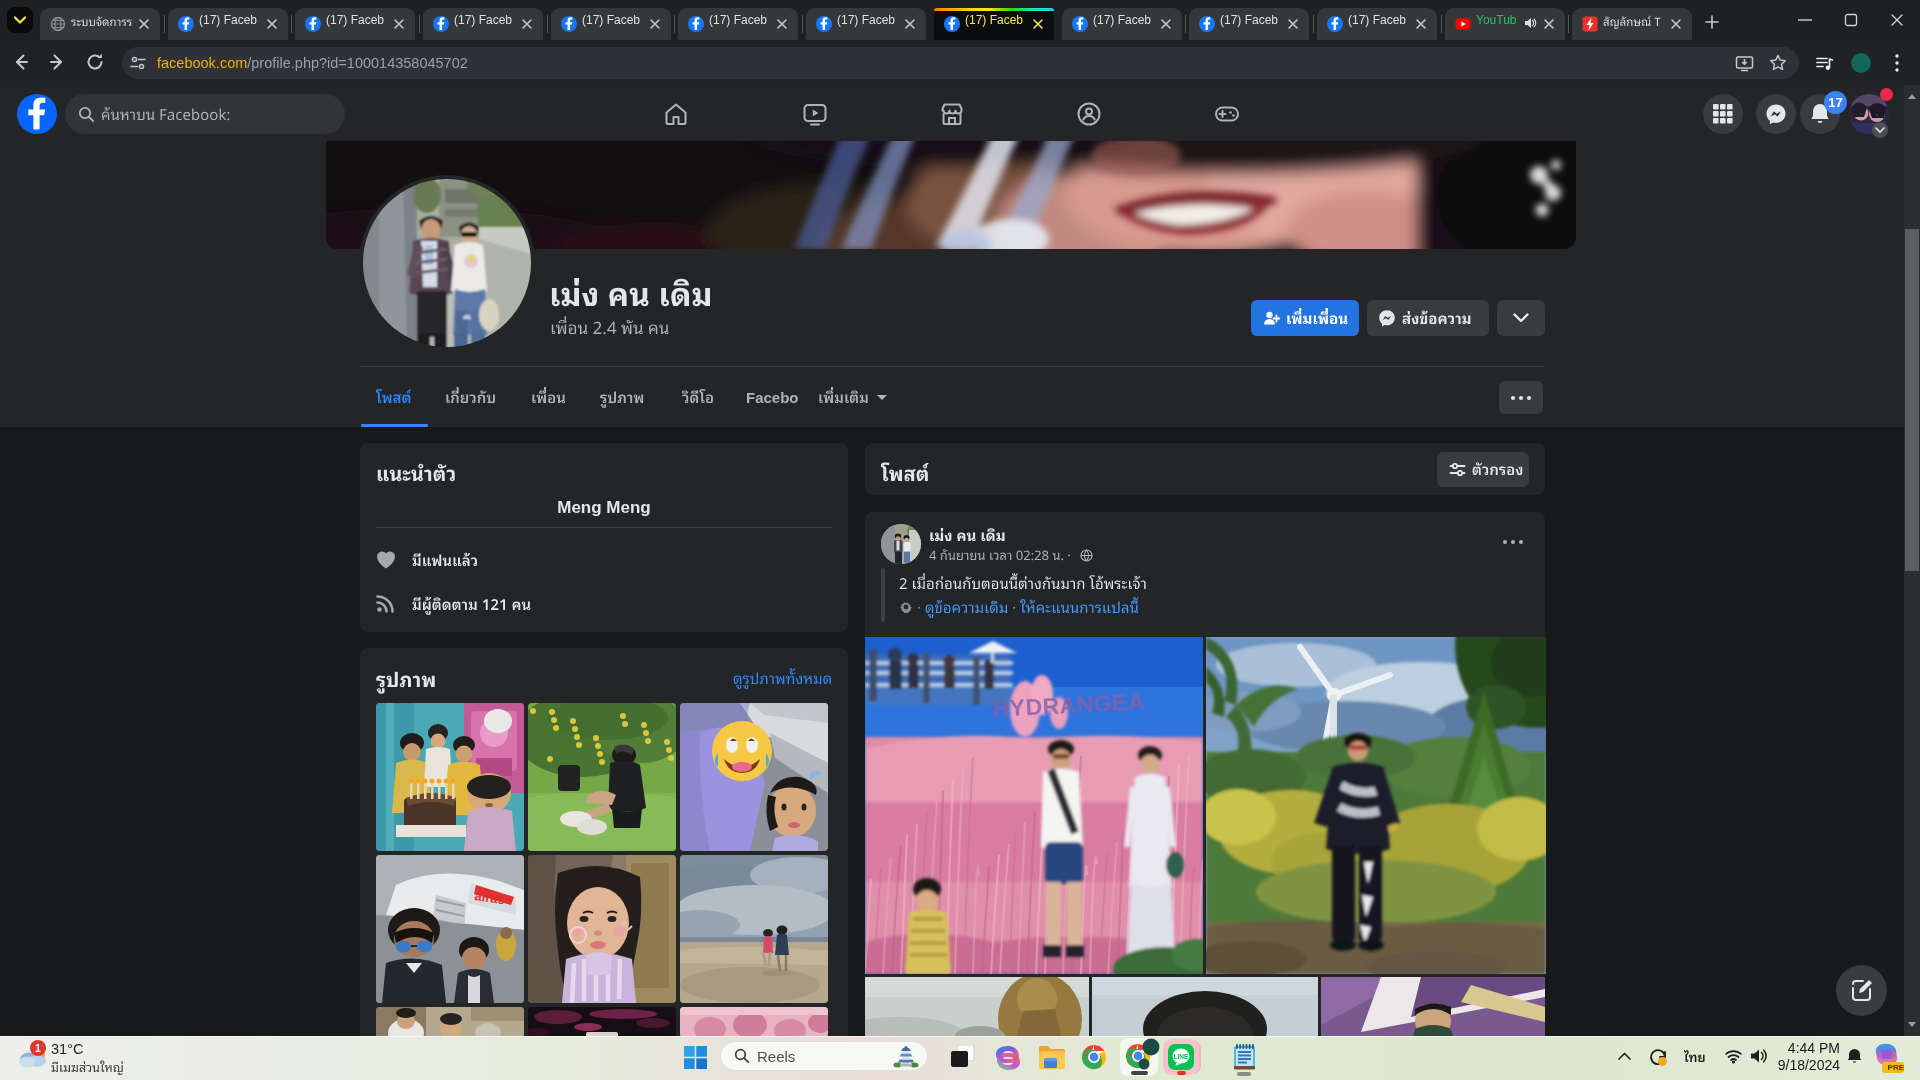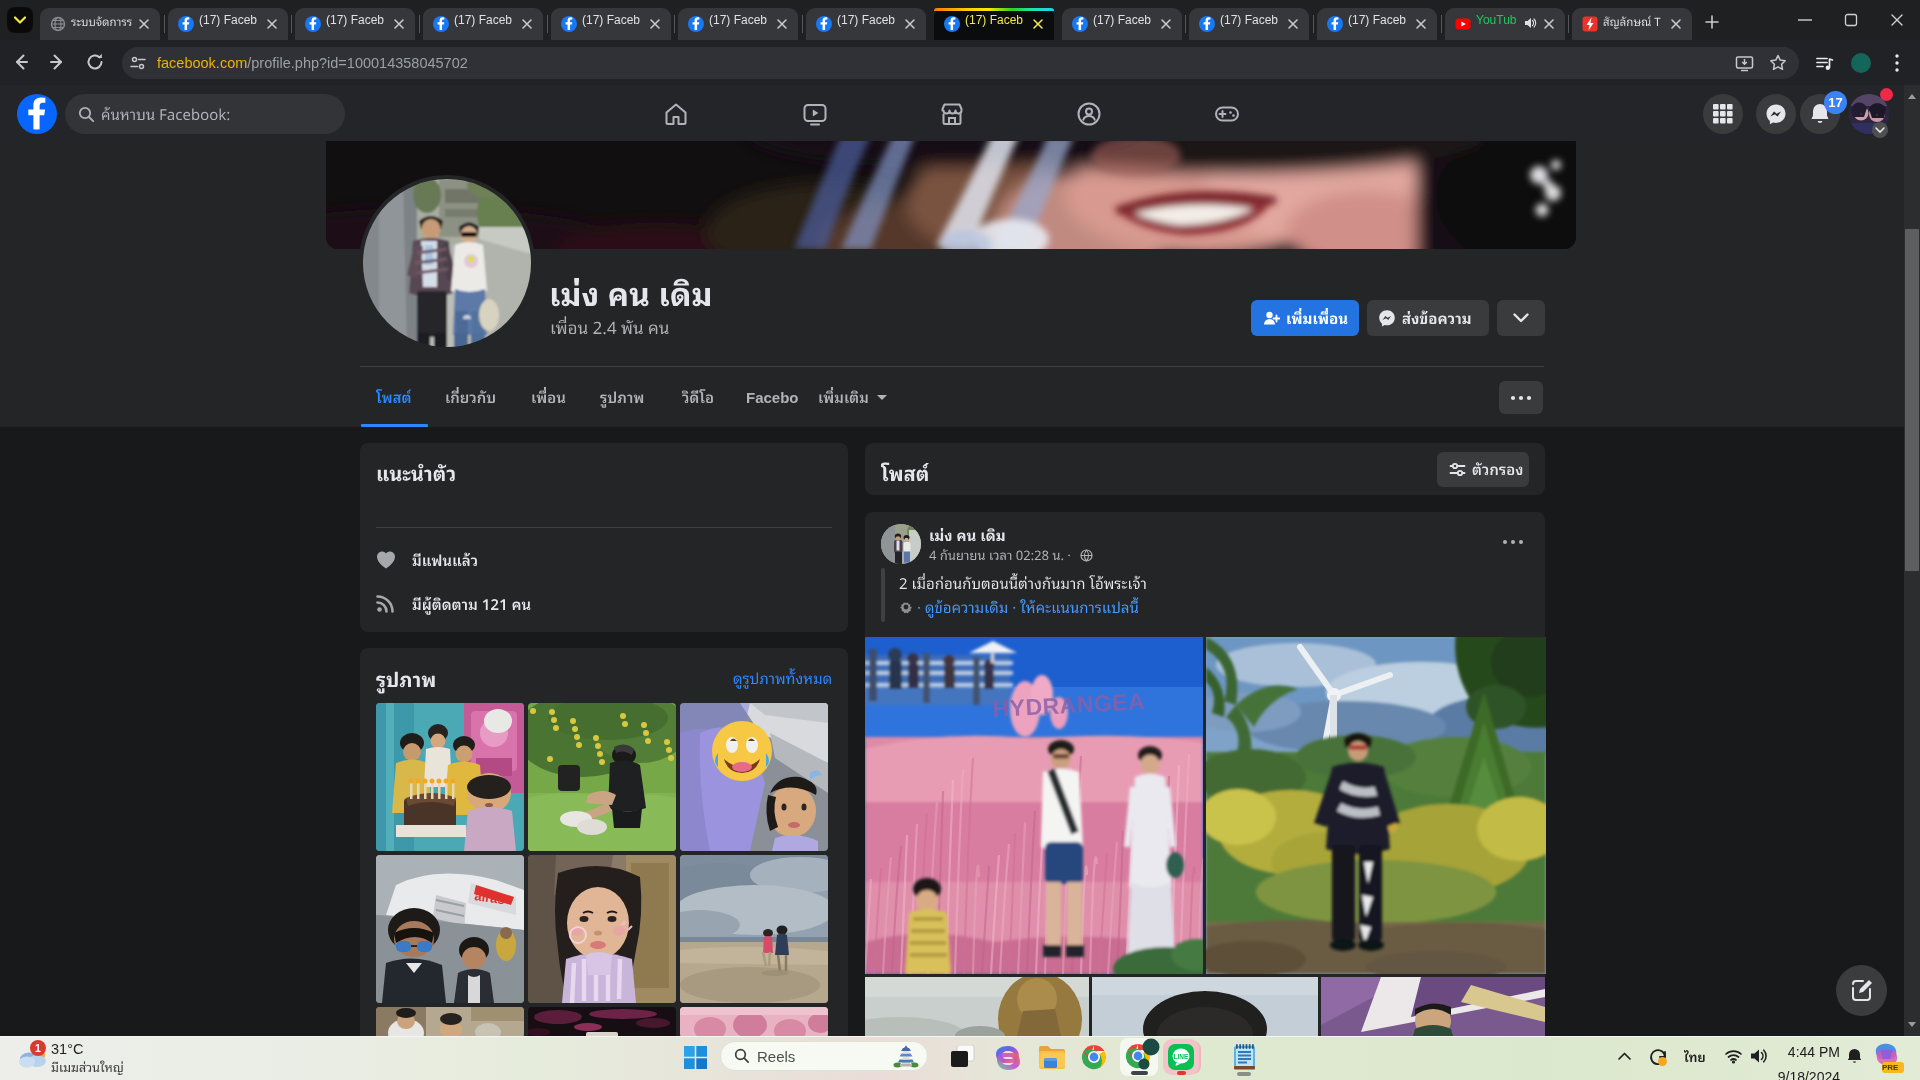--- a/index.html
+++ b/index.html
@@ -440,20 +440,21 @@
     <div class="abs" style="left:1499px;top:381px;width:44px;height:33px;border-radius:6px;background:#3a3b3c"></div>
     <svg class="abs" style="left:1510px;top:395px" width="22" height="6" viewBox="0 0 22 6">
       <circle cx="3" cy="3" r="2.1" fill="#e4e6eb"></circle>
       <circle cx="11" cy="3" r="2.1" fill="#e4e6eb"></circle>
       <circle cx="19" cy="3" r="2.1" fill="#e4e6eb"></circle>
     </svg>
     <div class="abs" style="left:360px;top:443px;width:488px;height:189px;border-radius:8px;background:#242526"></div>
     <svg style="position:absolute;left:376px;top:453px;" width="84" height="46" viewBox="0 -28 84 46">
       <path d="M4.3 0.2Q3.1 0.2 2.5 -0.4Q1.8 -1 1.8 -2.1V-11.2H4.8V-4.9Q4.8 -4.7 4.8 -4.5Q4.7 -4.3 4.7 -4.1Q4.7 -3.9 4.6 -3.7Q3.8 -3.6 3.3 -3.3Q2.9 -3 2.9 -2.4H2.6Q2.6 -3.2 3.1 -3.7Q3.6 -4.2 4.5 -4.2Q5.5 -4.2 6.1 -3.6Q6.7 -3 6.7 -2Q6.7 -1 6.1 -0.4Q5.4 0.2 4.3 0.2ZM4.4 -1.2Q4.8 -1.2 5 -1.4Q5.2 -1.6 5.2 -2Q5.2 -2.4 5 -2.6Q4.8 -2.8 4.4 -2.8Q4 -2.8 3.7 -2.6Q3.5 -2.4 3.5 -2Q3.5 -1.6 3.7 -1.4Q4 -1.2 4.4 -1.2ZM10.4 0.2Q9.2 0.2 8.6 -0.4Q7.9 -1 7.9 -2.1V-11.2H10.9V-4.9Q10.9 -4.7 10.9 -4.5Q10.9 -4.3 10.8 -4.1Q10.8 -3.9 10.7 -3.7Q9.9 -3.6 9.5 -3.3Q9 -3 9 -2.4H8.7Q8.7 -3.2 9.2 -3.7Q9.7 -4.2 10.6 -4.2Q11.6 -4.2 12.2 -3.6Q12.9 -3 12.9 -2Q12.9 -1 12.2 -0.4Q11.5 0.2 10.4 0.2ZM10.5 -1.2Q10.9 -1.2 11.1 -1.4Q11.3 -1.6 11.3 -2Q11.3 -2.4 11.1 -2.6Q10.9 -2.8 10.5 -2.8Q10.1 -2.8 9.9 -2.6Q9.6 -2.4 9.6 -2Q9.6 -1.6 9.9 -1.4Q10.1 -1.2 10.5 -1.2Z M15.6 0V-6.2Q15.6 -6.6 15.7 -6.8Q15.7 -7.1 15.8 -7.5Q16.6 -7.6 17 -7.9Q17.5 -8.2 17.5 -8.8H17.8Q17.8 -8 17.3 -7.5Q16.8 -7 15.9 -7Q14.9 -7 14.3 -7.6Q13.6 -8.2 13.6 -9.2Q13.6 -10.2 14.3 -10.8Q15 -11.4 16.1 -11.4Q17.3 -11.4 17.9 -10.8Q18.6 -10.2 18.6 -9.2V-4.4Q18.6 -4.2 18.6 -4Q18.6 -3.7 18.6 -3.5Q18.6 -3.3 18.6 -3.1Q18.5 -2.8 18.5 -2.6H18.6Q18.8 -2.8 19.1 -3Q19.4 -3.2 19.9 -3.5Q20.3 -3.8 20.8 -4Q21.2 -4.2 21.4 -4.4Q21.6 -4.5 21.7 -4.8Q21.7 -5 21.7 -5.4V-11.2H24.7V-5.7Q24.7 -5.1 24.5 -4.7Q24.3 -4.3 23.9 -4Q23.5 -3.6 22.6 -3.3L22.3 -3Q21.2 -2.4 20.5 -2Q19.7 -1.5 19.2 -1Q18.8 -0.6 18.4 0ZM16 -8.4Q16.4 -8.4 16.7 -8.6Q16.9 -8.8 16.9 -9.2Q16.9 -9.6 16.7 -9.8Q16.4 -10 16 -10Q15.6 -10 15.4 -9.8Q15.2 -9.6 15.2 -9.2Q15.2 -8.8 15.4 -8.6Q15.6 -8.4 16 -8.4ZM23.1 0.2Q22 0.2 21.3 -0.4Q20.7 -1 20.7 -2Q20.7 -3 21.3 -3.6Q22 -4.2 23.1 -4.2Q24.1 -4.2 24.8 -3.6Q25.4 -3 25.4 -2Q25.4 -1 24.8 -0.4Q24.1 0.2 23.1 0.2ZM23.1 -1.2Q23.5 -1.2 23.7 -1.4Q23.9 -1.6 23.9 -2Q23.9 -2.4 23.7 -2.6Q23.5 -2.8 23.1 -2.8Q22.7 -2.8 22.4 -2.6Q22.2 -2.4 22.2 -2Q22.2 -1.6 22.4 -1.4Q22.7 -1.2 23.1 -1.2Z M29.7 -6.3Q29 -6.3 28.5 -6.4Q27.9 -6.6 27.5 -6.9Q26.7 -7.5 26.7 -8.6Q26.7 -9.6 27.3 -10.1Q27.9 -10.7 29 -10.7Q30.1 -10.7 30.7 -10.2Q31.4 -9.7 31.4 -8.7Q31.4 -8 31.1 -7.6Q30.7 -7.2 30.2 -7.2L30 -8.1Q30.1 -8.1 30.3 -8.1Q30.4 -8.1 30.5 -8.1Q31 -8.1 31.7 -8.4Q32.3 -8.7 33 -9.3Q33.7 -9.8 34.3 -10.5H34.4V-7.9Q33.4 -7.2 32.1 -6.7Q30.8 -6.3 29.7 -6.3ZM29 -7.7Q29.4 -7.7 29.7 -8Q29.9 -8.2 29.9 -8.6Q29.9 -8.9 29.7 -9.2Q29.4 -9.4 29 -9.4Q28.6 -9.4 28.4 -9.2Q28.2 -8.9 28.2 -8.6Q28.2 -8.2 28.4 -8Q28.6 -7.7 29 -7.7ZM29.7 -0.3Q29 -0.3 28.5 -0.5Q27.9 -0.7 27.5 -0.9Q26.7 -1.6 26.7 -2.6Q26.7 -3.6 27.3 -4.2Q27.9 -4.8 29 -4.8Q30.1 -4.8 30.7 -4.3Q31.4 -3.7 31.4 -2.8Q31.4 -2.1 31.1 -1.7Q30.7 -1.3 30.2 -1.2L30 -2.2Q30.1 -2.2 30.3 -2.2Q30.4 -2.2 30.5 -2.2Q31 -2.2 31.7 -2.5Q32.3 -2.8 33 -3.3Q33.7 -3.9 34.3 -4.6H34.4V-2Q33.4 -1.2 32.1 -0.8Q30.8 -0.3 29.7 -0.3ZM29 -1.8Q29.4 -1.8 29.7 -2Q29.9 -2.2 29.9 -2.6Q29.9 -3 29.7 -3.2Q29.4 -3.4 29 -3.4Q28.6 -3.4 28.4 -3.2Q28.2 -3 28.2 -2.6Q28.2 -2.2 28.4 -2Q28.6 -1.8 29 -1.8Z M37.2 0V-6.2Q37.2 -6.6 37.2 -6.8Q37.3 -7.1 37.4 -7.5Q38.2 -7.6 38.6 -7.9Q39 -8.2 39.1 -8.8H39.4Q39.4 -8 38.9 -7.5Q38.4 -7 37.5 -7Q36.5 -7 35.8 -7.6Q35.2 -8.2 35.2 -9.2Q35.2 -10.2 35.9 -10.8Q36.6 -11.4 37.7 -11.4Q38.8 -11.4 39.5 -10.8Q40.1 -10.2 40.1 -9.2V-4.4Q40.1 -4.2 40.1 -4Q40.1 -3.7 40.1 -3.5Q40.1 -3.3 40.1 -3.1Q40.1 -2.8 40.1 -2.6H40.2Q40.4 -2.8 40.7 -3Q41 -3.2 41.4 -3.5Q41.8 -3.8 42.4 -4Q42.8 -4.2 43 -4.4Q43.2 -4.5 43.2 -4.8Q43.3 -5 43.3 -5.4V-11.2H46.2V-5.7Q46.2 -5.1 46.1 -4.7Q45.9 -4.3 45.5 -4Q45 -3.6 44.2 -3.3L43.9 -3Q42.8 -2.4 42 -2Q41.3 -1.5 40.8 -1Q40.3 -0.6 40 0ZM37.6 -8.4Q38 -8.4 38.2 -8.6Q38.4 -8.8 38.4 -9.2Q38.4 -9.6 38.2 -9.8Q38 -10 37.6 -10Q37.2 -10 37 -9.8Q36.7 -9.6 36.7 -9.2Q36.7 -8.8 37 -8.6Q37.2 -8.4 37.6 -8.4ZM44.6 0.2Q43.6 0.2 42.9 -0.4Q42.2 -1 42.2 -2Q42.2 -3 42.9 -3.6Q43.6 -4.2 44.6 -4.2Q45.7 -4.2 46.3 -3.6Q47 -3 47 -2Q47 -1 46.3 -0.4Q45.7 0.2 44.6 0.2ZM44.6 -1.2Q45 -1.2 45.2 -1.4Q45.5 -1.6 45.5 -2Q45.5 -2.4 45.2 -2.6Q45 -2.8 44.6 -2.8Q44.2 -2.8 44 -2.6Q43.8 -2.4 43.8 -2Q43.8 -1.6 44 -1.4Q44.2 -1.2 44.6 -1.2Z M44.9 -12.6Q43.7 -12.6 43 -13.2Q42.3 -13.9 42.3 -14.9Q42.3 -16 43 -16.6Q43.7 -17.3 44.9 -17.3Q46 -17.3 46.7 -16.6Q47.4 -16 47.4 -14.9Q47.4 -13.9 46.7 -13.2Q46 -12.6 44.9 -12.6ZM44.9 -13.9Q45.3 -13.9 45.6 -14.2Q45.8 -14.5 45.8 -14.9Q45.8 -15.4 45.6 -15.6Q45.3 -15.9 44.9 -15.9Q44.4 -15.9 44.1 -15.6Q43.9 -15.4 43.9 -14.9Q43.9 -14.5 44.2 -14.2Q44.4 -13.9 44.9 -13.9ZM52.2 0V-7.5Q52.2 -8.3 51.9 -8.7Q51.6 -9.1 50.9 -9.1Q50.4 -9.1 50 -8.9Q49.5 -8.7 49 -8.3L47.9 -10.3Q48.6 -10.8 49.6 -11.1Q50.5 -11.4 51.5 -11.4Q53.3 -11.4 54.2 -10.4Q55.2 -9.5 55.2 -7.8V0Z M59 0Q58.3 -1.3 58 -2.9Q57.6 -4.4 57.6 -5.9Q57.6 -7.6 58 -8.8Q58.5 -10 59.3 -10.7Q60.2 -11.3 61.4 -11.4L63.2 -10.1L64.9 -11.4Q66.7 -11.3 67.7 -10.3Q68.7 -9.3 68.7 -7.5V0H65.9V-7.6Q65.9 -8.2 65.6 -8.6Q65.3 -9 64.8 -9.1L63.3 -8H63.1L61.6 -9.1Q61 -8.8 60.6 -8Q60.3 -7.1 60.3 -5.7Q60.3 -4.8 60.4 -3.8Q60.6 -2.8 60.9 -2H61Q61.2 -2.2 61.5 -2.4Q61.7 -2.7 62 -3Q62.2 -3.3 62.5 -3.6Q62.7 -3.9 62.8 -4.1L63.3 -3.9Q63.2 -3.8 63.1 -3.8Q62.9 -3.8 62.7 -3.8Q62 -3.8 61.6 -4.3Q61.1 -4.7 61.1 -5.5Q61.1 -6.4 61.7 -6.9Q62.2 -7.4 63.2 -7.4Q64.2 -7.4 64.7 -6.8Q65.3 -6.3 65.3 -5.4Q65.3 -4.6 64.9 -3.8Q64.5 -2.9 63.7 -2Q63.2 -1.5 62.7 -1Q62.2 -0.5 61.6 0ZM63.1 -4.7Q63.5 -4.7 63.7 -4.9Q64 -5.1 64 -5.5Q64 -5.8 63.7 -6Q63.5 -6.2 63.1 -6.2Q62.8 -6.2 62.5 -6Q62.3 -5.8 62.3 -5.5Q62.3 -5.1 62.5 -4.9Q62.8 -4.7 63.1 -4.7Z M64.9 -12.6Q64.2 -12.6 63.7 -12.8Q63.1 -12.9 62.7 -13.2Q62.3 -13.5 62.1 -13.9Q61.9 -14.4 61.9 -14.9Q61.9 -15.9 62.5 -16.5Q63.1 -17.1 64.2 -17.1Q65.2 -17.1 65.9 -16.5Q66.5 -16 66.5 -15.1Q66.5 -14.4 66.2 -14Q65.8 -13.6 65.2 -13.5L65.1 -14.4Q65.3 -14.4 65.5 -14.3Q65.8 -14.3 66 -14.3Q66.6 -14.3 67.3 -14.7Q68.1 -15 68.8 -15.6Q69.5 -16.2 70.1 -16.8H70.1V-14.3Q69.4 -13.8 68.6 -13.4Q67.7 -13 66.8 -12.8Q65.8 -12.6 64.9 -12.6ZM64.2 -14.1Q64.6 -14.1 64.8 -14.3Q65 -14.5 65 -14.9Q65 -15.3 64.8 -15.5Q64.6 -15.7 64.2 -15.7Q63.8 -15.7 63.6 -15.5Q63.3 -15.3 63.3 -14.9Q63.3 -14.5 63.6 -14.3Q63.8 -14.1 64.2 -14.1Z M76.2 0.2Q75 0.2 74.4 -0.4Q73.7 -1 73.7 -2Q73.7 -2.9 74.3 -3.5Q74.9 -4.1 75.8 -4.1Q76.6 -4.1 77.2 -3.6Q77.7 -3.2 77.7 -2.5H77.4Q77.3 -3 76.9 -3.3Q76.4 -3.6 75.9 -3.5Q75.8 -3.8 75.8 -4.1Q75.8 -4.4 75.8 -5V-7.1Q75.8 -8.2 75.3 -8.7Q74.8 -9.2 73.8 -9.2Q73 -9.2 72.3 -9Q71.5 -8.8 70.6 -8.3V-10.6Q71.4 -11 72.4 -11.2Q73.4 -11.5 74.3 -11.5Q76.6 -11.5 77.7 -10.4Q78.7 -9.4 78.7 -7.3V-2.3Q78.7 -1.1 78.1 -0.5Q77.4 0.2 76.2 0.2ZM76.1 -1.2Q76.5 -1.2 76.7 -1.4Q77 -1.6 77 -2Q77 -2.4 76.7 -2.6Q76.5 -2.8 76.1 -2.8Q75.7 -2.8 75.5 -2.6Q75.3 -2.4 75.3 -2Q75.3 -1.6 75.5 -1.4Q75.7 -1.2 76.1 -1.2Z" fill="#e4e6eb"></path>
     </svg>
+    <div class="abs" style="left:376px;top:498px;width:456px;text-align:center;font-size:17px;font-weight:bold;color:#e4e6eb">Meng Meng</div>
     <div class="abs" style="left:376px;top:527px;width:456px;height:1px;background:#3e4042"></div>
     <svg class="abs" style="left:375px;top:549px" width="22" height="22" viewBox="0 0 22 22">
       <path d="M11 19.5S2 14 2 7.8C2 4.6 4.5 2.5 7.2 2.5c1.6 0 3 .8 3.8 2 .8-1.2 2.2-2 3.8-2 2.7 0 5.2 2.1 5.2 5.3C20 14 11 19.5 11 19.5z" fill="#a5a8ad"></path>
     </svg>
     <svg style="position:absolute;left:412px;top:545px;" width="70" height="34" viewBox="0 -21 70 34">
       <path d="M6.6 0Q6.2 -0.4 5.7 -0.7Q5.2 -1.1 4.6 -1.4Q4 -1.8 3.5 -2L2.2 -2.6Q2.2 -2.8 2.2 -3.1Q2.1 -3.4 2.1 -3.8V-4.9Q2.1 -5.2 2.2 -5.4Q2.2 -5.6 2.3 -5.8Q2.8 -5.8 3 -6.1Q3.3 -6.3 3.3 -6.7H3.5Q3.5 -6.1 3.2 -5.7Q2.8 -5.4 2.2 -5.4Q1.5 -5.4 1 -5.8Q0.5 -6.2 0.5 -6.9Q0.5 -7.6 1 -8.1Q1.5 -8.5 2.3 -8.5Q3.1 -8.5 3.6 -8.1Q4 -7.6 4 -6.9V-2.5L3.5 -3Q4 -2.9 4.6 -2.7Q5.1 -2.5 5.6 -2.2Q6.2 -1.9 6.6 -1.5H6.6Q6.6 -1.9 6.6 -2.2Q6.6 -2.5 6.6 -2.9Q6.6 -3.2 6.6 -3.7V-8.4H8.5V0ZM2.2 -6.3Q2.6 -6.3 2.7 -6.5Q2.9 -6.6 2.9 -6.9Q2.9 -7.2 2.7 -7.4Q2.6 -7.5 2.2 -7.5Q1.9 -7.5 1.8 -7.4Q1.6 -7.2 1.6 -6.9Q1.6 -6.6 1.8 -6.5Q1.9 -6.3 2.2 -6.3ZM2.4 0.1Q1.6 0.1 1.1 -0.3Q0.6 -0.7 0.6 -1.5Q0.6 -2.2 1.1 -2.6Q1.6 -3 2.4 -3Q3.2 -3 3.7 -2.6Q4.1 -2.2 4.1 -1.5Q4.1 -0.7 3.7 -0.3Q3.2 0.1 2.4 0.1ZM2.3 -0.8Q2.6 -0.8 2.8 -1Q3 -1.2 3 -1.4Q3 -1.7 2.8 -1.9Q2.6 -2.1 2.3 -2.1Q2 -2.1 1.8 -1.9Q1.7 -1.7 1.7 -1.4Q1.7 -1.2 1.8 -1Q2 -0.8 2.3 -0.8Z M1.5 -9.6V-10.1Q1.5 -10.8 1.8 -11.4Q2.1 -11.9 2.7 -12.3Q3.3 -12.6 4.1 -12.6Q5 -12.6 5.7 -12.2Q6.3 -11.9 6.7 -11.5H6.8V-12.7H8.5V-9.6ZM3.1 -10.5H6.7Q6.4 -10.8 6 -11Q5.7 -11.2 5.2 -11.4Q4.8 -11.5 4.4 -11.5Q3.7 -11.5 3.4 -11.2Q3.1 -10.9 3.1 -10.5Z M12.9 0.1Q12.1 0.1 11.6 -0.3Q11.2 -0.8 11.2 -1.6V-8.4H13.1V-3.4Q13.1 -3.3 13.1 -3.1Q13 -3 13 -2.9Q13 -2.7 12.9 -2.5Q12.4 -2.5 12.2 -2.3Q11.9 -2 11.9 -1.6H11.7Q11.7 -2.3 12 -2.6Q12.4 -3 13 -3Q13.7 -3 14.2 -2.6Q14.6 -2.1 14.6 -1.4Q14.6 -0.7 14.2 -0.3Q13.7 0.1 12.9 0.1ZM12.9 -0.8Q13.3 -0.8 13.4 -1Q13.6 -1.1 13.6 -1.4Q13.6 -1.7 13.4 -1.9Q13.3 -2.1 12.9 -2.1Q12.6 -2.1 12.5 -1.9Q12.3 -1.7 12.3 -1.4Q12.3 -1.1 12.5 -1Q12.6 -0.8 12.9 -0.8ZM17.4 0.1Q16.6 0.1 16.1 -0.3Q15.6 -0.8 15.6 -1.6V-8.4H17.5V-3.4Q17.5 -3.3 17.5 -3.1Q17.5 -3 17.5 -2.9Q17.5 -2.7 17.4 -2.5Q16.9 -2.5 16.6 -2.3Q16.4 -2 16.4 -1.6H16.2Q16.2 -2.3 16.5 -2.6Q16.9 -3 17.5 -3Q18.2 -3 18.7 -2.6Q19.1 -2.1 19.1 -1.4Q19.1 -0.7 18.7 -0.3Q18.2 0.1 17.4 0.1ZM17.4 -0.8Q17.7 -0.8 17.9 -1Q18.1 -1.1 18.1 -1.4Q18.1 -1.7 17.9 -1.9Q17.7 -2.1 17.4 -2.1Q17.1 -2.1 17 -1.9Q16.8 -1.7 16.8 -1.4Q16.8 -1.1 17 -1Q17.1 -0.8 17.4 -0.8Z M21.3 0V-4.8Q21.3 -5.1 21.4 -5.3Q21.4 -5.5 21.4 -5.8Q21.9 -5.8 22.2 -6.1Q22.5 -6.3 22.5 -6.7H22.7Q22.7 -6.1 22.3 -5.7Q22 -5.4 21.3 -5.4Q20.6 -5.4 20.2 -5.8Q19.7 -6.2 19.7 -6.9Q19.7 -7.6 20.2 -8.1Q20.7 -8.5 21.5 -8.5Q22.3 -8.5 22.7 -8.1Q23.2 -7.6 23.2 -6.9V-4.2Q23.2 -3.8 23.2 -3.4Q23.2 -3.1 23.2 -2.6Q23.1 -2.2 23.1 -1.8H23.1L24.7 -7.4H25.8L27.4 -1.8H27.5Q27.4 -2.2 27.4 -2.6Q27.4 -3.1 27.3 -3.4Q27.3 -3.8 27.3 -4.2V-11.4H29.2V0H26.8L25.9 -3.3Q25.7 -3.7 25.6 -4Q25.6 -4.3 25.5 -4.7Q25.4 -5 25.3 -5.4H25.2Q25.2 -5 25.1 -4.7Q25 -4.3 24.9 -4Q24.8 -3.7 24.7 -3.3L23.6 0ZM21.4 -6.3Q21.7 -6.3 21.9 -6.5Q22.1 -6.6 22.1 -6.9Q22.1 -7.2 21.9 -7.4Q21.7 -7.5 21.4 -7.5Q21.1 -7.5 20.9 -7.4Q20.8 -7.2 20.8 -6.9Q20.8 -6.6 20.9 -6.5Q21.1 -6.3 21.4 -6.3Z M32.3 0V-4.8Q32.3 -5.1 32.3 -5.3Q32.3 -5.5 32.4 -5.8Q32.9 -5.8 33.2 -6.1Q33.4 -6.3 33.5 -6.7H33.7Q33.7 -6.1 33.3 -5.7Q32.9 -5.4 32.3 -5.4Q31.6 -5.4 31.1 -5.8Q30.7 -6.2 30.7 -6.9Q30.7 -7.6 31.2 -8.1Q31.6 -8.5 32.4 -8.5Q33.2 -8.5 33.7 -8.1Q34.2 -7.6 34.2 -6.9V-3.1Q34.2 -2.9 34.2 -2.7Q34.2 -2.6 34.2 -2.4Q34.2 -2.2 34.1 -2Q34.1 -1.9 34.1 -1.7H34.2Q34.3 -1.8 34.6 -2Q34.9 -2.2 35.2 -2.4Q35.6 -2.6 36.1 -2.9Q36.4 -3 36.6 -3.1Q36.7 -3.3 36.8 -3.5Q36.8 -3.6 36.8 -4V-8.4H38.7V-4.2Q38.7 -3.7 38.6 -3.4Q38.5 -3.1 38.2 -2.8Q37.9 -2.6 37.3 -2.3L37 -2.2Q36.3 -1.8 35.7 -1.4Q35.1 -1.1 34.7 -0.7Q34.4 -0.4 34.1 0ZM32.4 -6.3Q32.7 -6.3 32.8 -6.5Q33 -6.6 33 -6.9Q33 -7.2 32.8 -7.4Q32.7 -7.5 32.4 -7.5Q32.1 -7.5 31.9 -7.4Q31.7 -7.2 31.7 -6.9Q31.7 -6.6 31.9 -6.5Q32.1 -6.3 32.4 -6.3ZM37.6 0.1Q36.9 0.1 36.4 -0.3Q35.9 -0.7 35.9 -1.4Q35.9 -2.1 36.4 -2.6Q36.9 -3 37.6 -3Q38.4 -3 38.9 -2.6Q39.3 -2.1 39.3 -1.4Q39.3 -0.7 38.9 -0.3Q38.4 0.1 37.6 0.1ZM37.6 -0.8Q37.9 -0.8 38.1 -1Q38.3 -1.2 38.3 -1.4Q38.3 -1.7 38.1 -1.9Q37.9 -2.1 37.6 -2.1Q37.3 -2.1 37.2 -1.9Q37 -1.7 37 -1.4Q37 -1.2 37.2 -1Q37.3 -0.8 37.6 -0.8Z M43.2 0.1Q42.4 0.1 42 -0.3Q41.5 -0.8 41.5 -1.6V-8.4H43.4V-3.4Q43.4 -3.3 43.4 -3.1Q43.4 -3 43.3 -2.9Q43.3 -2.7 43.3 -2.5Q42.8 -2.5 42.5 -2.3Q42.2 -2 42.2 -1.6H42Q42 -2.3 42.4 -2.6Q42.7 -3 43.4 -3Q44.1 -3 44.5 -2.6Q45 -2.1 45 -1.4Q45 -0.7 44.5 -0.3Q44 0.1 43.2 0.1ZM43.3 -0.8Q43.6 -0.8 43.8 -1Q43.9 -1.1 43.9 -1.4Q43.9 -1.7 43.8 -1.9Q43.6 -2.1 43.3 -2.1Q43 -2.1 42.8 -1.9Q42.6 -1.7 42.6 -1.4Q42.6 -1.1 42.8 -1Q43 -0.8 43.3 -0.8ZM47.7 0.1Q46.9 0.1 46.4 -0.3Q46 -0.8 46 -1.6V-8.4H47.9V-3.4Q47.9 -3.3 47.9 -3.1Q47.9 -3 47.8 -2.9Q47.8 -2.7 47.7 -2.5Q47.3 -2.5 47 -2.3Q46.7 -2 46.7 -1.6H46.5Q46.5 -2.3 46.8 -2.6Q47.2 -3 47.8 -3Q48.6 -3 49 -2.6Q49.5 -2.1 49.5 -1.4Q49.5 -0.7 49 -0.3Q48.5 0.1 47.7 0.1ZM47.8 -0.8Q48.1 -0.8 48.2 -1Q48.4 -1.1 48.4 -1.4Q48.4 -1.7 48.2 -1.9Q48.1 -2.1 47.8 -2.1Q47.5 -2.1 47.3 -1.9Q47.1 -1.7 47.1 -1.4Q47.1 -1.1 47.3 -1Q47.5 -0.8 47.8 -0.8Z M52.4 0.1Q51.6 0.1 51.1 -0.4Q50.6 -0.9 50.6 -1.8V-3.2Q50.6 -4.4 51.2 -5Q51.9 -5.6 53 -5.6Q53.5 -5.6 54 -5.5Q54.4 -5.3 54.8 -5Q55.2 -4.7 55.5 -4.3H55.6V-5.4Q55.6 -6.3 55.1 -6.7Q54.6 -7.1 53.5 -7.1Q52.9 -7.1 52.2 -7Q51.5 -6.8 50.7 -6.4V-7.9Q51.4 -8.2 52.2 -8.4Q53.1 -8.6 53.9 -8.6Q55.6 -8.6 56.5 -7.8Q57.5 -7 57.5 -5.7V0H55.6V-1.5Q55.6 -2.1 55.4 -2.6Q55.2 -3.1 54.9 -3.5Q54.6 -3.9 54.2 -4.1Q53.7 -4.4 53.2 -4.4Q52.8 -4.4 52.6 -4.1Q52.3 -3.8 52.3 -3.3V-3Q52.3 -2.8 52.3 -2.7Q52.3 -2.5 52.2 -2.4Q51.9 -2.4 51.6 -2.2Q51.4 -1.9 51.4 -1.5L51.1 -1.6Q51.2 -2.2 51.5 -2.6Q51.9 -2.9 52.5 -2.9Q53.2 -2.9 53.7 -2.5Q54.1 -2.1 54.1 -1.4Q54.1 -0.7 53.6 -0.3Q53.2 0.1 52.4 0.1ZM52.4 -0.8Q52.7 -0.8 52.9 -0.9Q53.1 -1.1 53.1 -1.4Q53.1 -1.7 52.9 -1.8Q52.7 -2 52.4 -2Q52.1 -2 51.9 -1.8Q51.8 -1.7 51.8 -1.4Q51.8 -1.1 51.9 -0.9Q52.1 -0.8 52.4 -0.8Z M53.8 -9.5Q53.5 -9.5 53.1 -9.5Q52.7 -9.5 52.3 -9.6V-10.3Q52.8 -10.3 53.2 -10.4Q53.5 -10.5 53.7 -10.7Q53.9 -10.9 53.9 -11.2V-11.3Q54.3 -11.3 54.5 -11.6Q54.7 -11.8 54.7 -12.2H55Q55 -11.6 54.6 -11.3Q54.2 -10.9 53.6 -10.9Q53 -10.9 52.6 -11.3Q52.2 -11.6 52.2 -12.2Q52.2 -12.7 52.7 -13.1Q53.1 -13.5 53.8 -13.5Q54.5 -13.5 54.9 -13.1Q55.3 -12.7 55.3 -12.1Q55.3 -11.6 55.1 -11.1Q54.8 -10.7 54.4 -10.4V-10.4Q55.3 -10.5 55.9 -11.2Q56.4 -11.8 56.5 -13H58.1Q57.9 -11.3 56.8 -10.4Q55.7 -9.5 53.8 -9.5ZM53.7 -11.6Q54 -11.6 54.2 -11.7Q54.3 -11.9 54.3 -12.2Q54.3 -12.5 54.2 -12.6Q54 -12.8 53.7 -12.8Q53.4 -12.8 53.3 -12.6Q53.1 -12.5 53.1 -12.2Q53.1 -11.9 53.3 -11.7Q53.4 -11.6 53.7 -11.6Z M63.1 0.1Q62.3 0.1 61.8 -0.3Q61.4 -0.7 61.4 -1.4Q61.4 -2.1 61.8 -2.5Q62.2 -2.9 62.9 -2.9Q63.5 -2.9 63.9 -2.6Q64.2 -2.3 64.2 -1.8H64.1Q64 -2.1 63.7 -2.3Q63.4 -2.5 63.1 -2.5Q63 -2.7 63 -2.9Q63 -3.1 63 -3.5V-5.4Q63 -6.3 62.6 -6.7Q62.2 -7.1 61.4 -7.1Q60.8 -7.1 60.2 -7Q59.6 -6.8 58.9 -6.4V-7.9Q59.6 -8.2 60.3 -8.4Q61 -8.6 61.7 -8.6Q63.3 -8.6 64.1 -7.8Q64.9 -7.1 64.9 -5.6V-1.6Q64.9 -0.8 64.4 -0.3Q64 0.1 63.1 0.1ZM63.1 -0.8Q63.4 -0.8 63.5 -1Q63.7 -1.1 63.7 -1.4Q63.7 -1.7 63.5 -1.9Q63.4 -2 63.1 -2Q62.8 -2 62.6 -1.9Q62.4 -1.7 62.4 -1.4Q62.4 -1.1 62.6 -1Q62.8 -0.8 63.1 -0.8Z" fill="#e4e6eb"></path>
     </svg>
     <svg class="abs" style="left:375px;top:592px" width="22" height="22" viewBox="0 0 22 22">
       <circle cx="4.5" cy="17.5" r="2.3" fill="#a5a8ad"></circle>
       <path d="M2.5 10.5a9 9 0 019 9M2.5 4.5a15 15 0 0115 15" stroke="#a5a8ad" stroke-width="2.6" fill="none" stroke-linecap="round"></path>
@@ -1064,23 +1065,23 @@
 <path d="M2 6 a11 11 0 0115 0" stroke-width="1.7"></path>
         <path d="M4.5 9 a7.5 7.5 0 0110 0" stroke-width="1.7"></path>
         <path d="M7 12 a4 4 0 015 0" stroke-width="1.7"></path>
       </g>
       <circle cx="9.5" cy="14" r="1.6" fill="#1f1f1f"></circle>
     </svg>
     <svg class="abs" style="left:1749px;top:1047px" width="20" height="18" viewBox="0 0 20 18">
       <path d="M2 6.5 v5 h3.5 L10 15.5 V2.5 L5.5 6.5z" fill="#1f1f1f"></path>
 <path d="M12.5 5.5 a5 5 0 010 7 M14.8 3.2 a8.5 8.5 0 010 11.6" stroke="#1f1f1f" stroke-width="1.6" fill="none" stroke-linecap="round"></path>
     </svg>
-    <div class="abs" style="left:1770px;top:1040px;width:70px;height:34px;font-size:14px;color:#1b1b1b;text-align:right;line-height:25px">4:44 PM<br>9/18/2024</div>
+    <div class="abs" style="left:1770px;top:1040px;width:70px;height:34px;font-size:14px;color:#1b1b1b;text-align:right;line-height:17px">4:44 PM<br>9/18/2024</div>
     <svg class="abs" style="left:1846px;top:1047px" width="17" height="19" viewBox="0 0 17 19">
       <path d="M8.5 2a5.5 5.5 0 00-5.5 5.5v3.5L1.8 13h13.4L14 11V7.5A5.5 5.5 0 008.5 2z" fill="#1f1f1f"></path>
       <path d="M6.8 14.5a1.8 1.8 0 003.4 0z" fill="#1f1f1f"></path>
     </svg>
     <svg class="abs" style="left:1874px;top:1042px" width="25" height="25" viewBox="0 0 28 28">
 <path d="M14 2 C20 2 25 6 25 12 C25 16 22 19 18 19 L10 19 C5 19 2 15 2 10 C2 5 7 2 14 2z" fill="#4a90e2"></path>
 <path d="M14 26 C8 26 3 22 3 16 C3 12 6 9 10 9 L18 9 C23 9 26 13 26 18 C26 23 21 26 14 26z" fill="#d85ab0" opacity="0.85"></path>
 <path d="M7 9 L21 9 L18 19 L10 19z" fill="#8a5ae0" opacity="0.8"></path>
     </svg>
-    <div class="abs" style="left:1882px;top:1062px;width:22px;height:11px;border-radius:3px;background:#f5b81e;color:#4a3a00;font-size:8px;font-weight:bold;text-align:left;line-height:11px;z-index:3">PRE</div>
+    <div class="abs" style="left:1882px;top:1062px;width:22px;height:11px;border-radius:3px;background:#f5b81e;color:#4a3a00;font-size:8px;font-weight:bold;text-align:right;line-height:11px;z-index:3">PRE</div>
   </div>
 </body></html>

